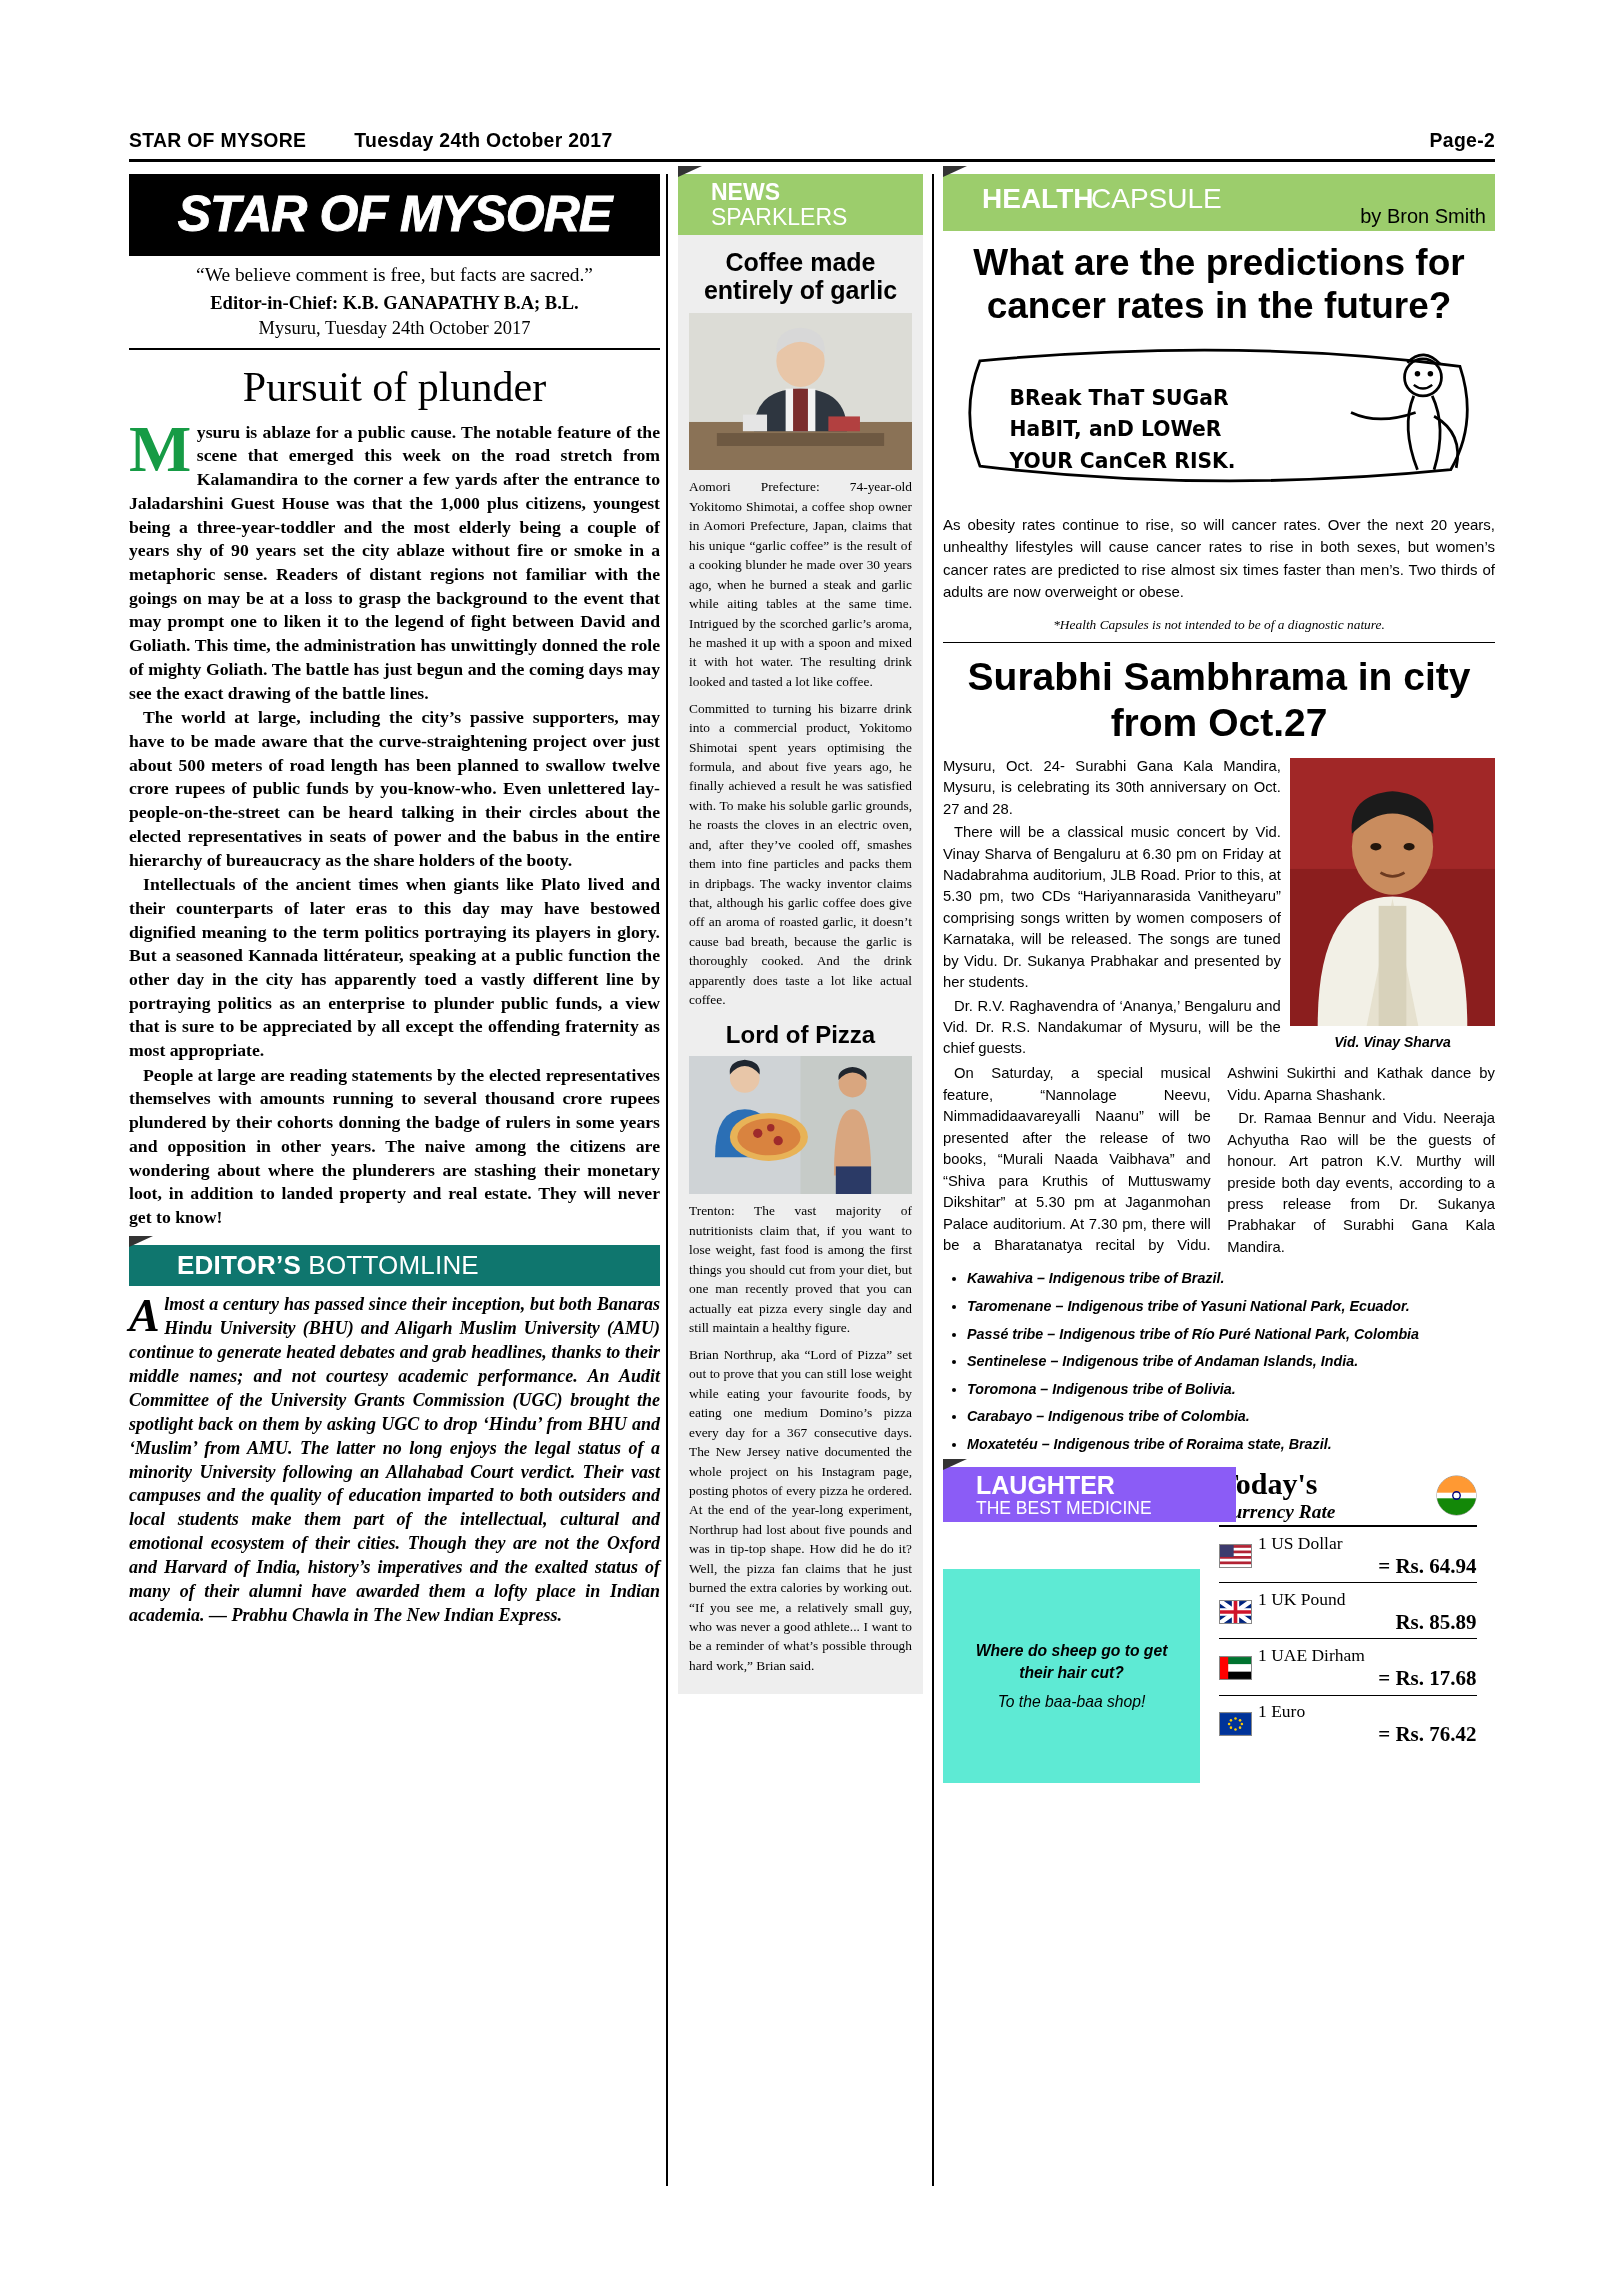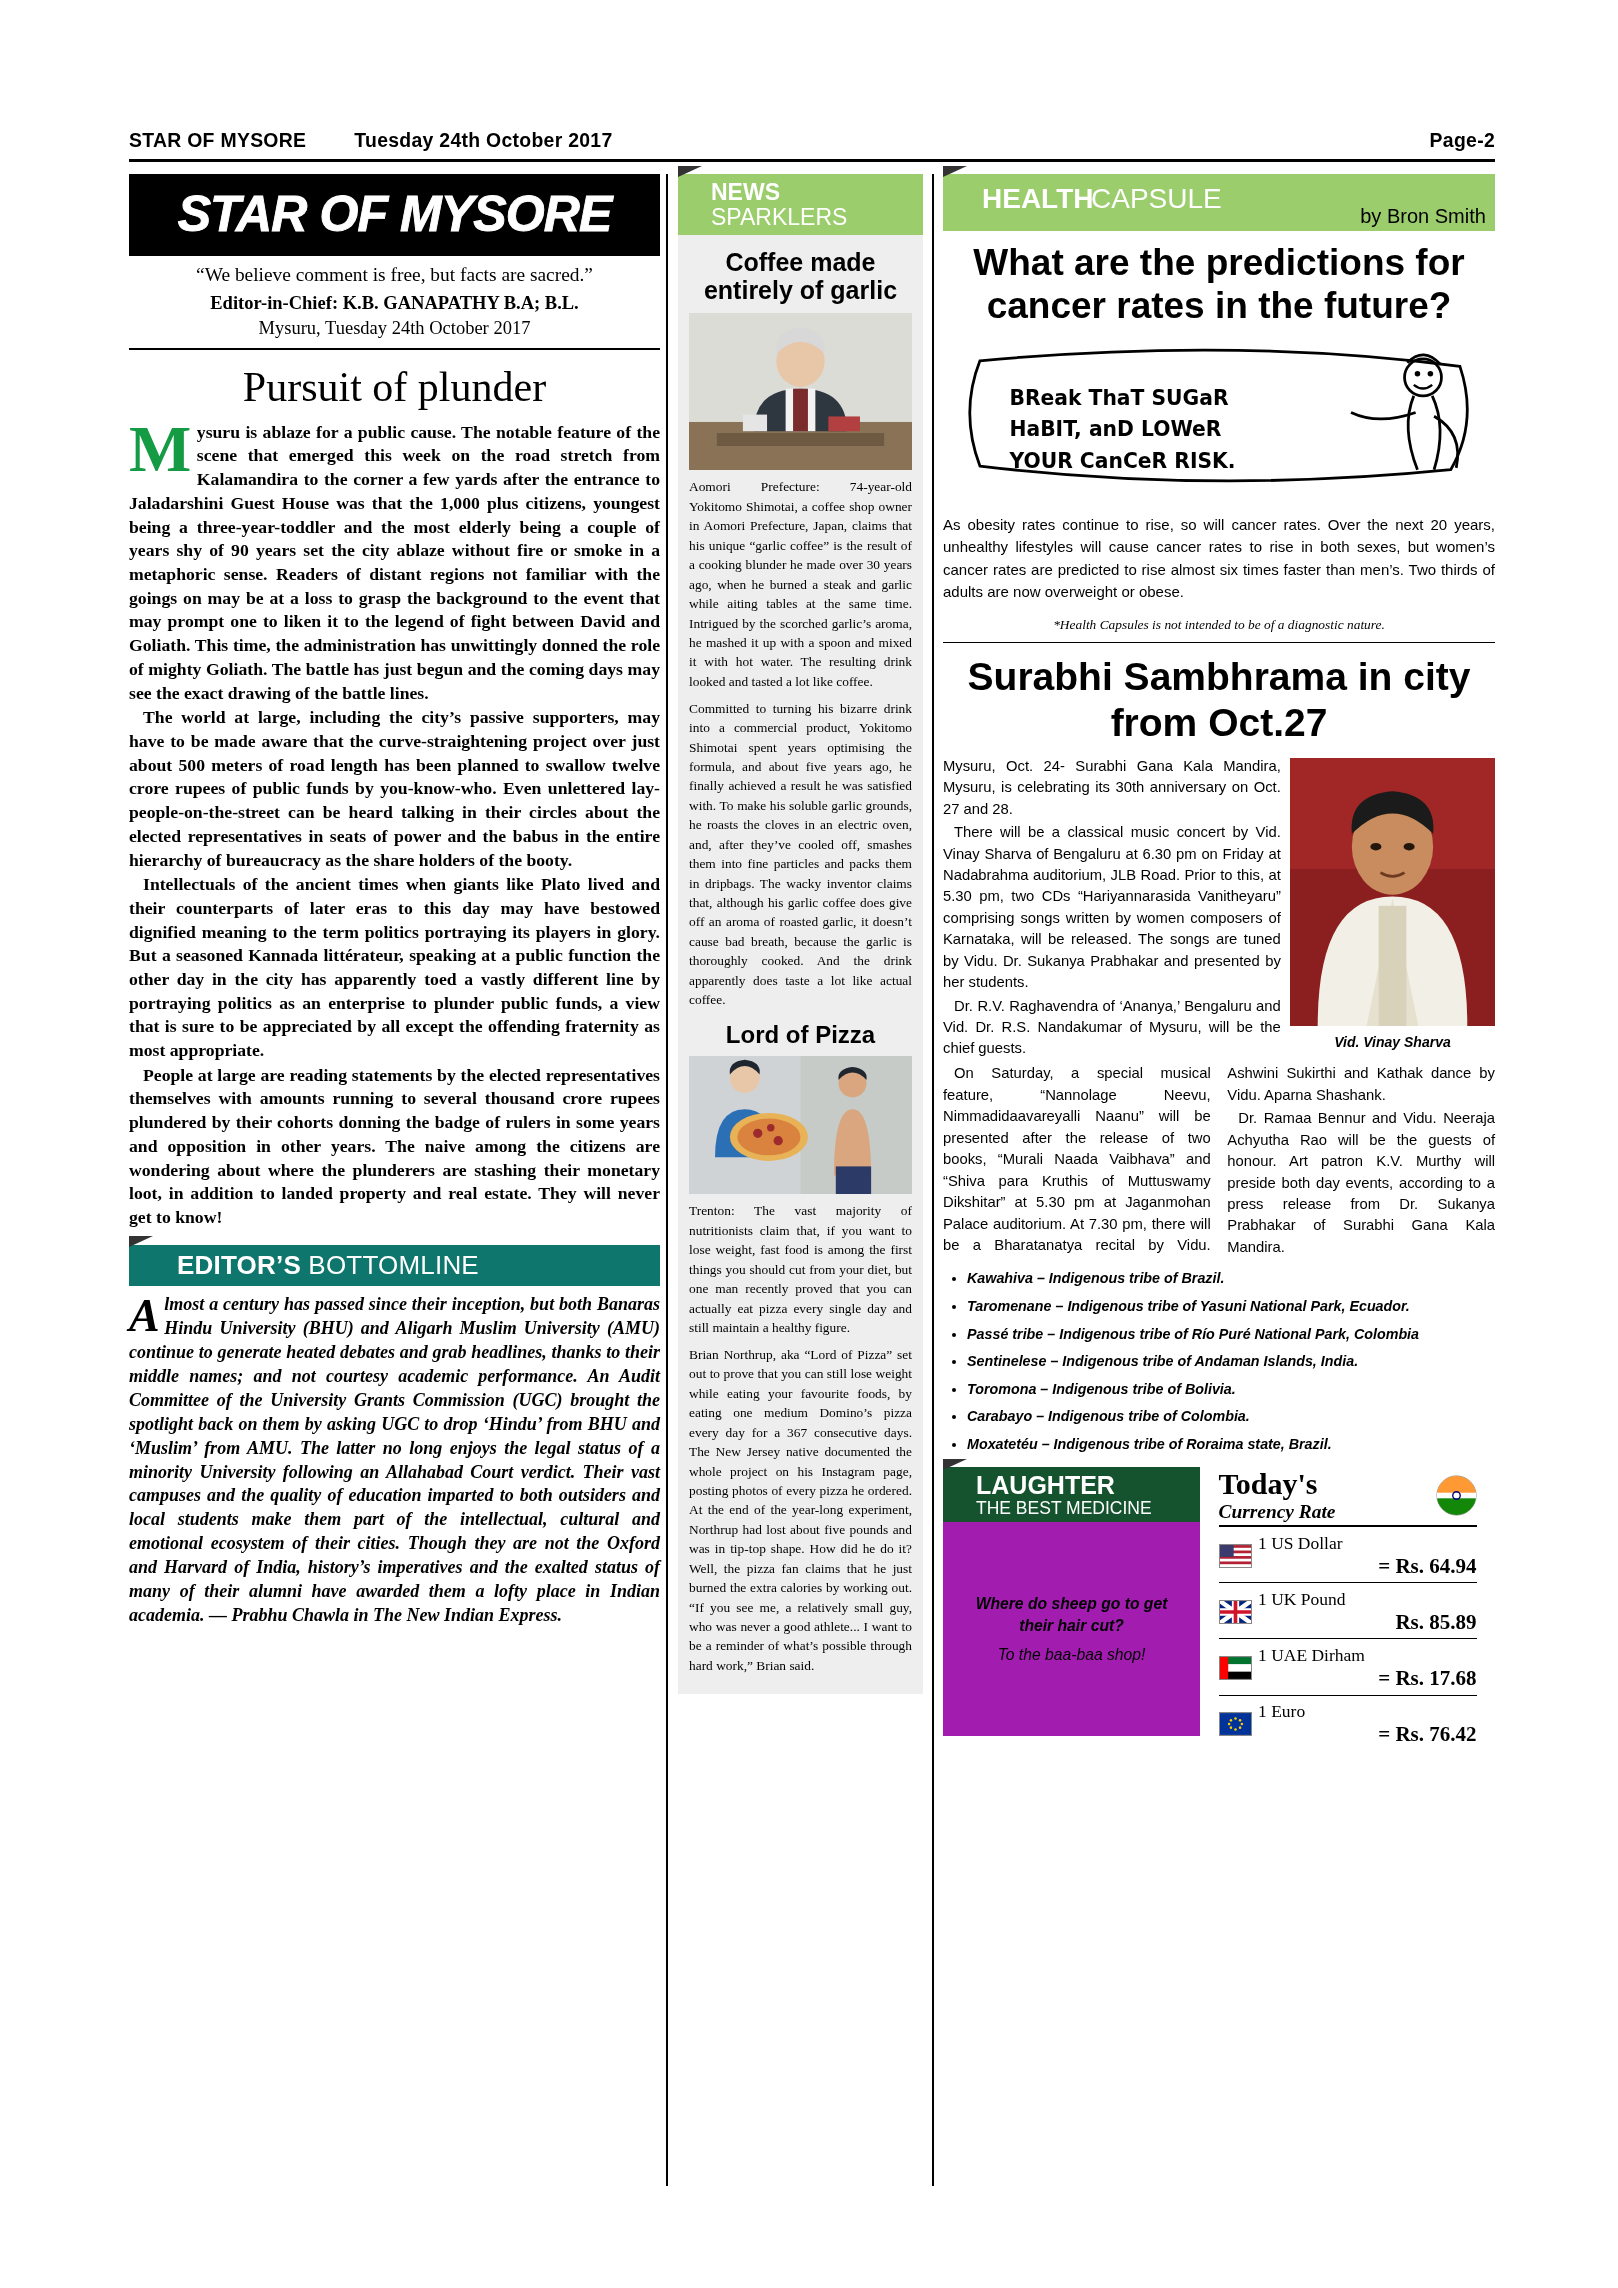--- a/index.html
+++ b/index.html
@@ -169,21 +169,21 @@
   .reallybanner .t{
     font-family:"Liberation Sans", sans-serif; color:#fff; font-weight:bold;
     font-size:26px; position:absolute; left:26px; top:6.5px; font-style:italic;
   }
   .bullets{
     font-family:"Liberation Sans", sans-serif; font-size:14.3px; line-height:1.35;
     margin:11px 0 0 0; padding-left:24px;
   }
   .bullets li{margin-bottom:8.3px; font-weight:bold; font-style:italic;}
   .laughbanner{
-    position:relative; background:#14532d; height:55px; width:257px;
+    position:relative; background:#8b5cf6; height:55px; width:293px;
   }
   .laughbanner .a{
     font-family:"Liberation Sans", sans-serif; color:#fff; font-weight:bold;
     font-size:25px; position:absolute; left:33px; top:3.7px;
   }
   .laughbanner .b{
     font-family:"Liberation Sans", sans-serif; color:#fff; font-weight:normal;
     font-size:17.5px; position:absolute; left:33px; top:31px;
   }
   .joke{
@@ -384,21 +384,21 @@
     </ul>
 
     <div style="display:flex; gap:18.5px; margin-top:13px;">
 
       <div style="width:257px;">
         <div class="laughbanner">
           <div class="corner"></div>
           <div class="a">LAUGHTER</div>
           <div class="b">THE BEST MEDICINE</div>
         </div>
-        <div style="background:#a21caf; height:214px; display:flex; align-items:center; justify-content:center; padding:0 18.5px; box-sizing:border-box;">
+        <div style="background:#5eead4; height:214px; display:flex; align-items:center; justify-content:center; padding:0 18.5px; box-sizing:border-box;margin-top:47px;">
           <div>
             <div class="joke">Where do sheep go to get their hair cut?</div>
             <div class="joke" style="font-weight:normal; margin-top:7.4px;">To the baa-baa shop!</div>
           </div>
         </div>
       </div>
 
       <div style="width:258px;">
         <div style="display:flex; align-items:center; justify-content:space-between; border-bottom:2.8px solid #000; padding-bottom:1.8px;">
           <div>

